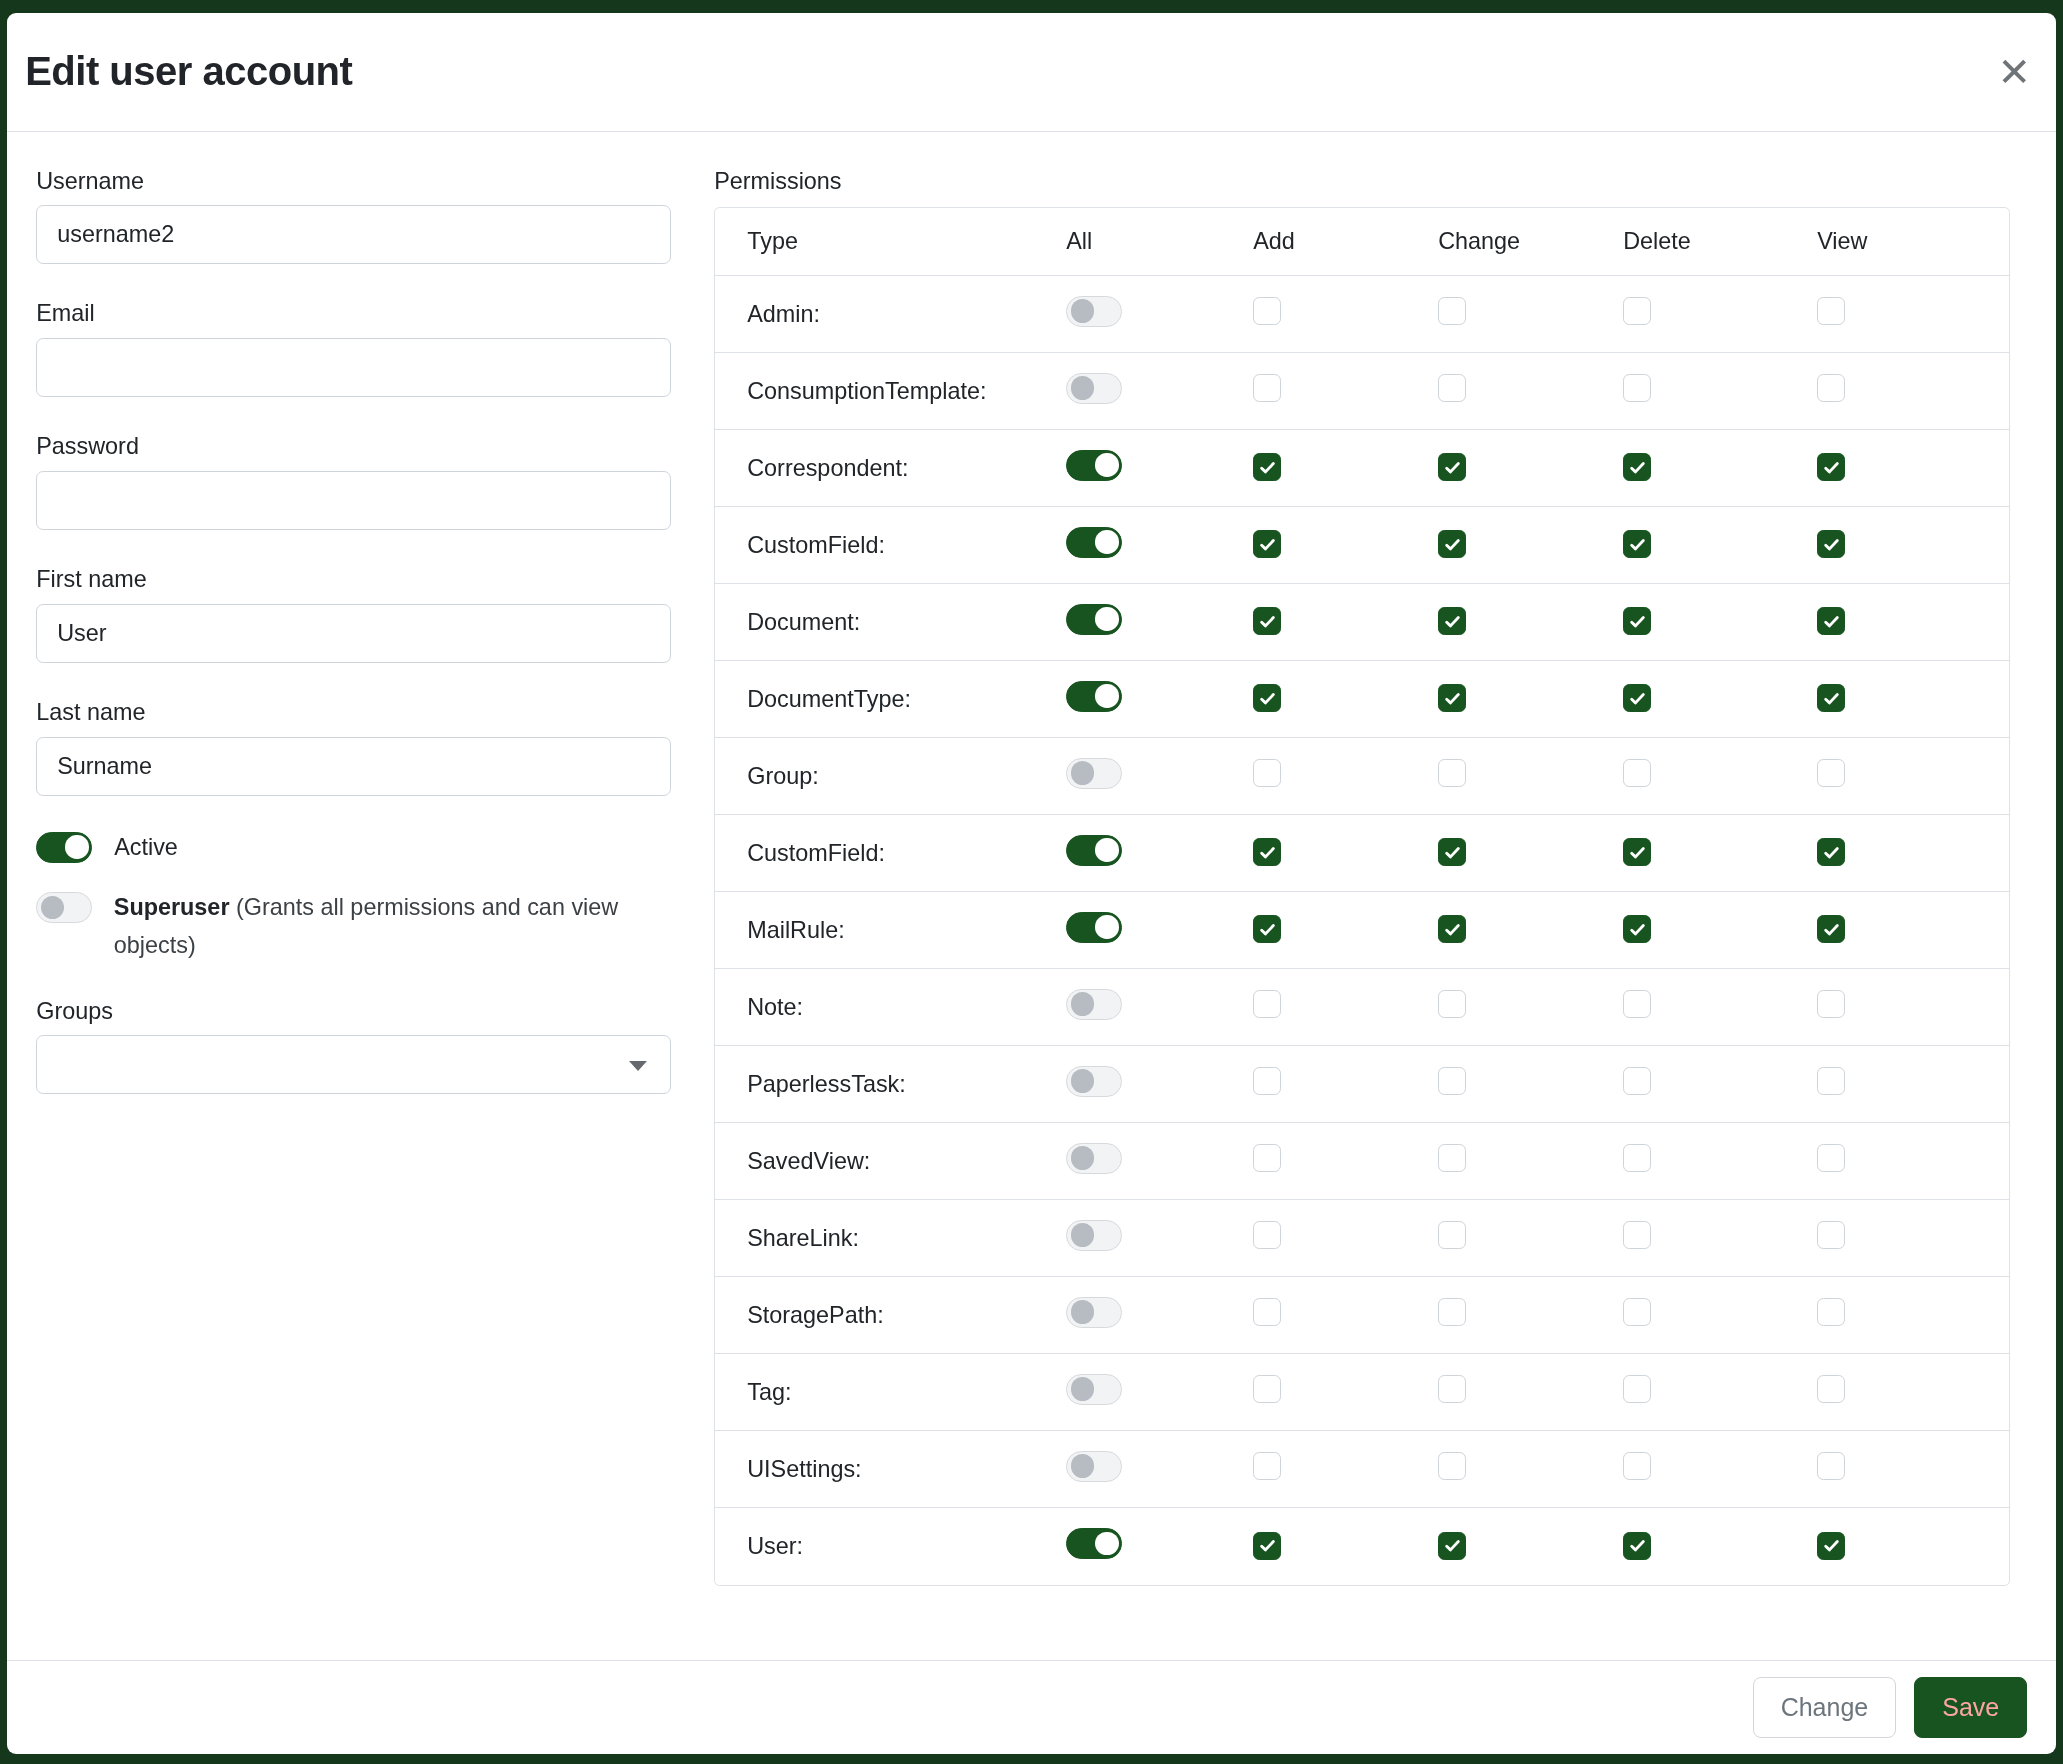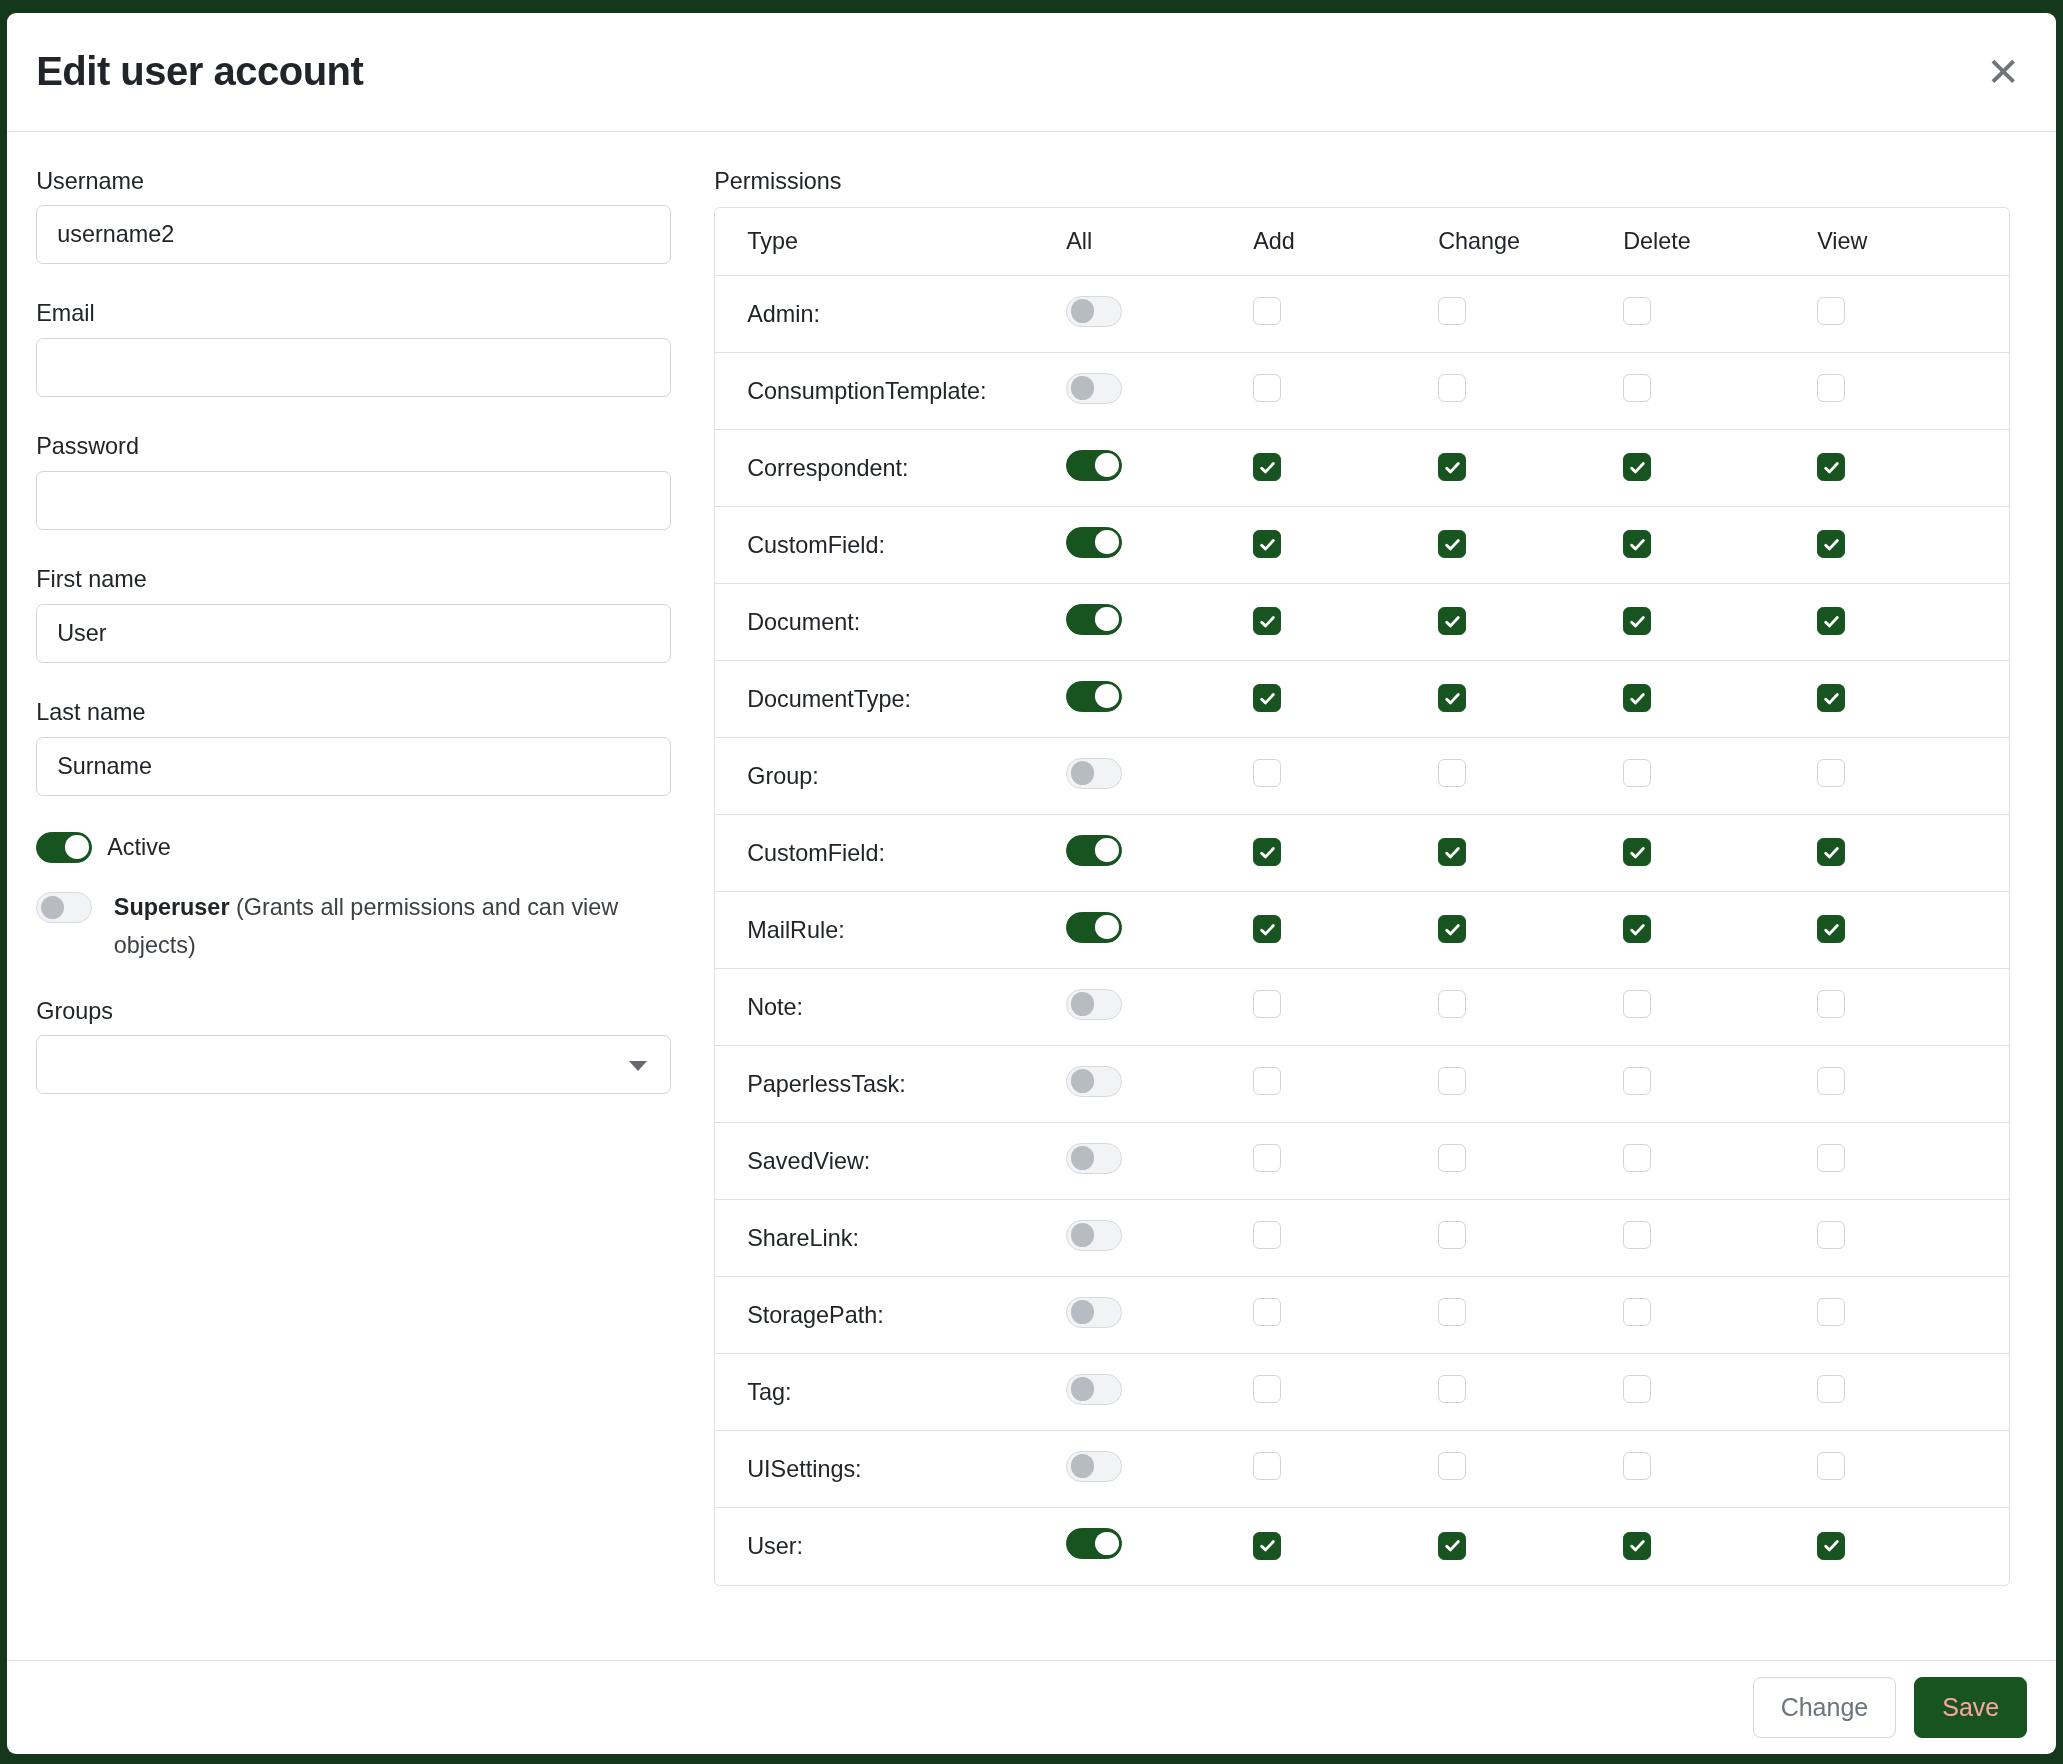--- a/index.html
+++ b/index.html
@@ -9,21 +9,21 @@
     width:2063px; height:1764px; position:relative; overflow:hidden;
     background:#15371c;
     font-family:"Liberation Sans", sans-serif; color:var(--text);
   }
   .modal {
     position:absolute; left:7.2px; top:12.6px; width:2049px; height:1741px;
     background:#fff; border-radius:9px; display:flex; flex-direction:column;
   }
   .modal-header {
     height:119px; flex:none; display:flex; align-items:center; justify-content:space-between;
-    padding:0 29px; border-bottom:0.9px solid var(--border);gap:45px;
+    padding:0 18px; border-bottom:0.9px solid var(--border);gap:45px;
   }
   .modal-title { font-size:40px; font-weight:700; letter-spacing:-0.5px; }
   .close-btn {
     background:none; border:none; cursor:pointer; padding:7.2px;
     font-size:40px; line-height:1; color:#6f7479; font-family:inherit;
   }
   .modal-body { flex:1; display:flex; padding:36px 46px 0 29px; gap:43px; min-height:0; }
   .left-col { width:635px; flex:none; }
   .right-col { flex:1; }
 
@@ -38,21 +38,21 @@
     display:inline-block; flex:none; width:56px; height:31px; border-radius:15.3px;
     background:#f1f3f4; border:0.9px solid #d7dadd; position:relative; cursor:pointer;
   }
   .toggle .knob {
     position:absolute; width:23.4px; height:23.4px; border-radius:50%;
     background:#b7bcc2; top:2.7px; left:3.6px;
   }
   .toggle.on { background:var(--accent); border-color:var(--accent); }
   .toggle.on .knob { background:#fff; left:28px; }
 
-  .toggle-row { display:flex; align-items:center; gap:15px; margin-top:18px; }
+  .toggle-row { display:flex; align-items:center; gap:22px; margin-top:18px; }
   .toggle-row .t-label { font-size:23.4px; font-weight:700; }
   .toggle-row .t-label.normal { font-weight:400; }
   .superuser-row { display:flex; align-items:flex-start; gap:21.6px; margin-top:25px; }
   .superuser-row .toggle { margin-top:4.5px; }
   .su-text { font-size:23.4px; line-height:38px; max-width:540px; }
   .su-text .hint { font-weight:400; color:#3c4146; }
 
   .groups { margin-top:34px; }
   .groups .g-label { display:block; font-size:23.4px; margin-bottom:10.8px; }
   .select-box {

